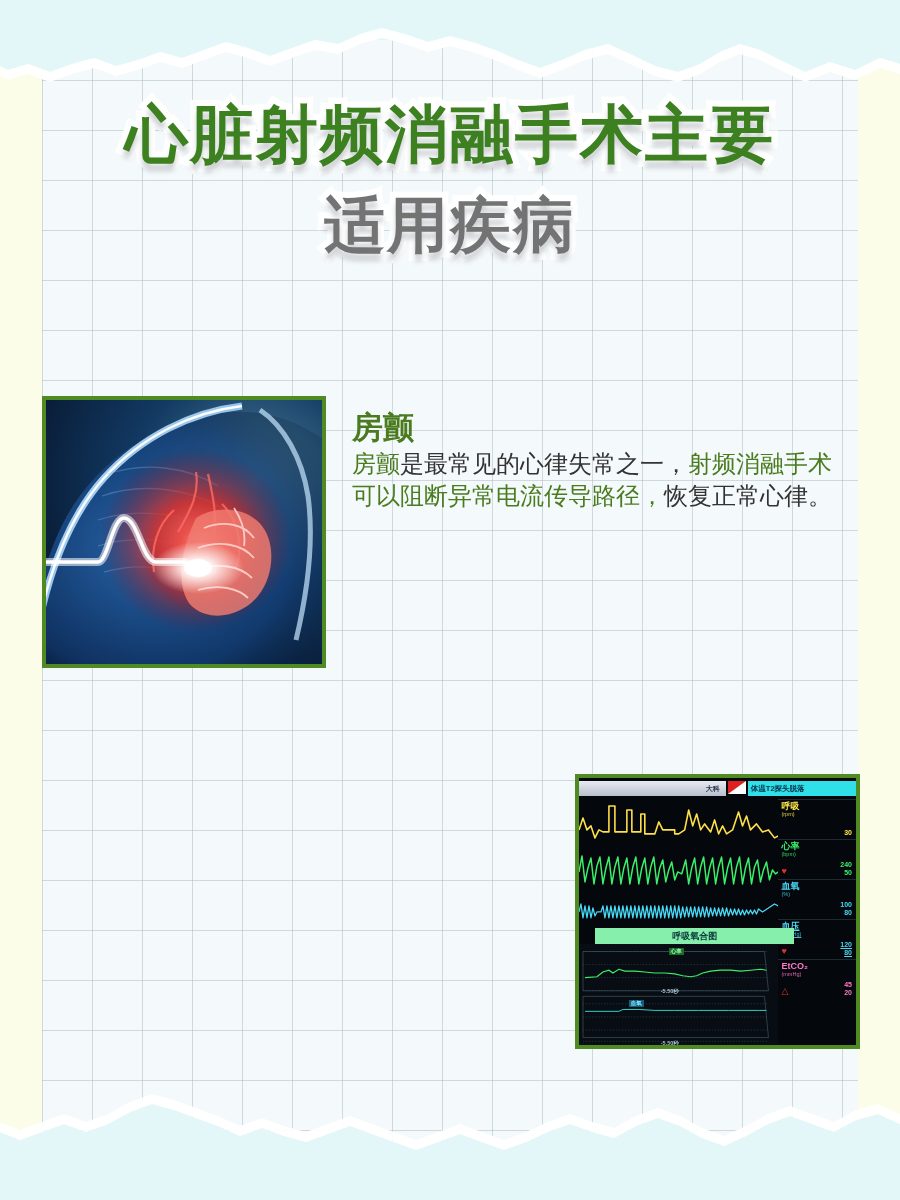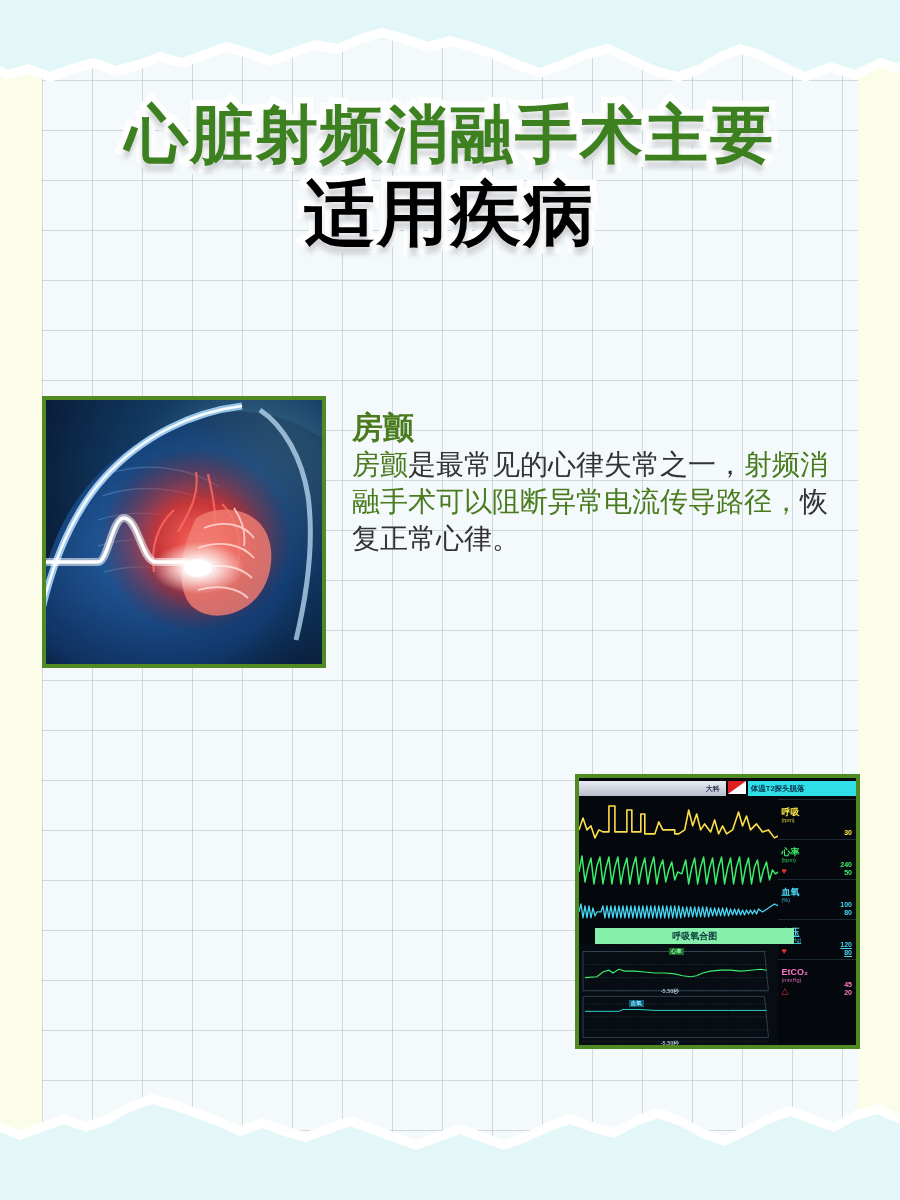--- a/index.html
+++ b/index.html
@@ -59,26 +59,26 @@
     line-height:1.12;
   }
   .title-line.l1{
     font-size:63px;
     color:#3d8020;
     -webkit-text-stroke:12px #ffffff;
     paint-order:stroke fill;
     text-shadow:0 7px 5px rgba(120,130,140,.38);
   }
   .title-line.l2{
-    font-size:71px;
-    color:#000000;
+    font-size:61px;
+    color:#737373;
     -webkit-text-stroke:12px #ffffff;
     paint-order:stroke fill;
     text-shadow:0 7px 5px rgba(120,130,140,.38);
-    margin-top:3px;
+    margin-top:20px;
   }
 
   
   .sec1-img{
     position:absolute;left:42px;top:396px;width:284px;height:272px;
     border:4px solid #4f8a22;box-sizing:border-box;overflow:hidden;
     background:#071a35;
   }
   .sec1-text{
     position:absolute;left:352px;top:407px;width:500px;
@@ -91,22 +91,22 @@
     border:4px solid #4f8a22;box-sizing:border-box;overflow:hidden;
     background:#05070a;
   }
 
   .body-head{
     font-size:31px;font-weight:bold;color:#4a7c1f;
     line-height:1.32;margin:0 0 1px 0;
     font-family:"DejaVu Sans","Liberation Sans",sans-serif;
   }
   .body-para{
-    font-size:28px;line-height:1.32;color:#333333;margin:0;
-    font-family:Liberation Mono, monospace;
+    font-size:24px;line-height:1.32;color:#333333;margin:0;
+    font-family:Liberation Serif, serif;
     letter-spacing:0px;
   }
   .body-para .g{color:#4a7c1f;}
 
   
   .ill1{position:absolute;inset:0;}
 
   
   .mon{position:absolute;inset:0;background:#04070b;}
   .mon-topbar{
@@ -132,21 +132,21 @@
   .mon-wave svg{display:block;width:100%;}
   .mon-wave.w1{top:22px;height:52px;}
   .mon-wave.w2{top:70px;height:52px;}
   .mon-wave.w3{top:120px;height:30px;}
 
   .mon-sidebar{
     position:absolute;right:0;top:21px;width:28%;bottom:0;
   }
   .mon-vital{
     position:relative;box-sizing:border-box;
-    border-top:1px solid #1b2a33;padding:8px 3px;
+    border-top:1px solid #1b2a33;padding:2px 3px;
     height:40px;
   }
   .mon-vital .vn{font-size:9px;font-weight:bold;line-height:1;}
   .mon-vital .vu{font-size:5.5px;line-height:1.3;opacity:.85;}
   .mon-vital .vlim{position:absolute;right:4px;bottom:2px;text-align:right;font-size:7px;line-height:1.15;font-weight:bold;}
   .mon-vital .heart{position:absolute;left:3px;bottom:3px;font-size:9px;color:#e03030;}
   .c-resp{color:#ffe94a;}
   .c-hr{color:#3bf06a;}
   .c-spo2{color:#49d8f5;}
   .c-bp{color:#49d8f5;text-decoration:underline;}

